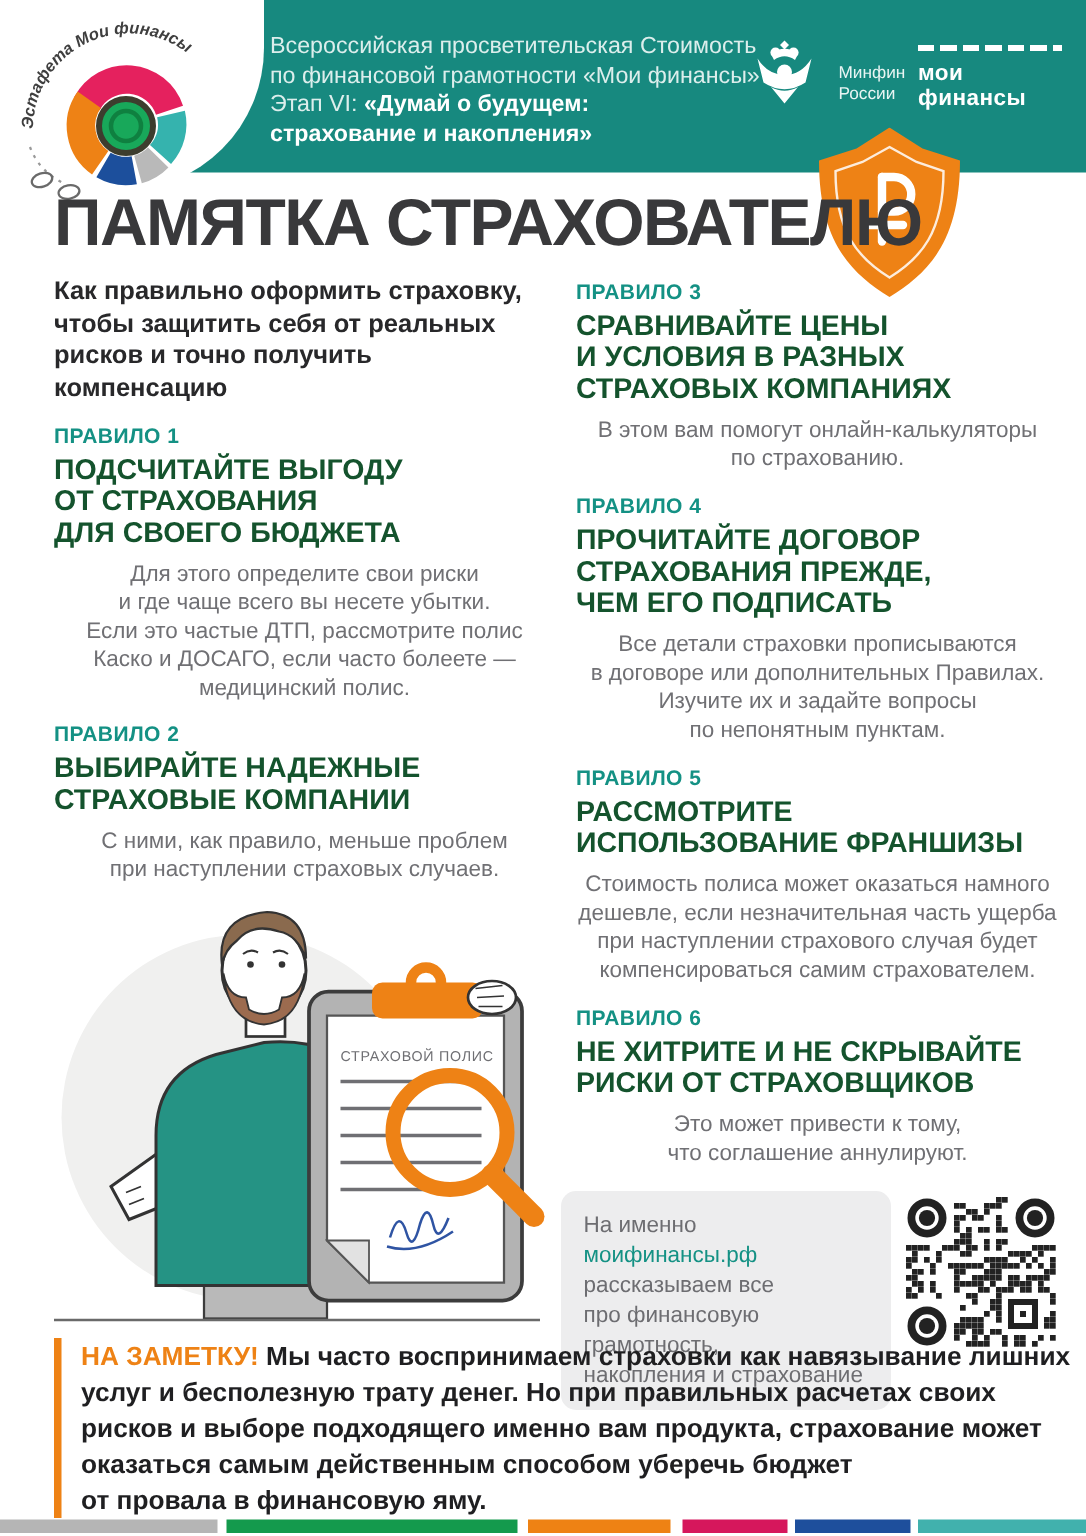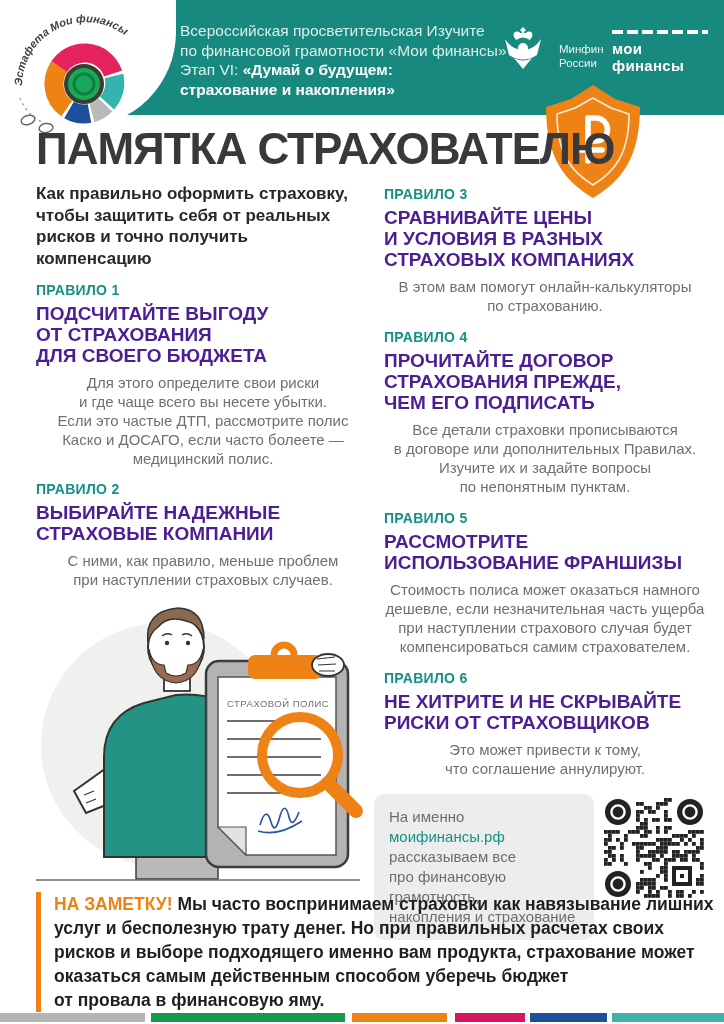--- a/index.html
+++ b/index.html
@@ -20,21 +20,21 @@
   .mf-name{color:#fff;font-weight:bold;font-size:15px;letter-spacing:.3px;}
   .shield{position:absolute;left:544px;top:85px;}
   
   .title{position:absolute;left:36px;top:124px;font-size:44px;font-weight:bold;color:#39393b;
          letter-spacing:-1px;white-space:nowrap;}
   .col-left{position:absolute;left:36px;top:183px;width:334px;}
   .col-right{position:absolute;left:384px;top:186px;width:322px;}
   .intro{font-size:17px;font-weight:bold;color:#28282a;line-height:21.5px;white-space:pre-line;}
   .rule{margin-top:13px;}
   .rule-label{font-size:14px;font-weight:bold;color:#149184;letter-spacing:.3px;margin-bottom:5px;}
-  .rule-heading{font-size:19px;font-weight:bold;color:#4c1d95;line-height:21px;margin-bottom:7px;
+  .rule-heading{font-size:19px;font-weight:bold;color:#14532d;line-height:21px;margin-bottom:7px;
                 white-space:pre-line;}
   .rule-body{font-size:15px;color:#707074;line-height:19px;white-space:pre-line;text-align:center;}
   .col-right .rule{margin-top:0;margin-bottom:14px;}
   
   .portal-row{display:flex;gap:8px;margin-left:-10px;margin-top:16px;align-items:stretch;}
   .portal-box{background:#ededee;border-radius:10px;padding:13px 10px 13px 15px;width:197px;
               font-size:15px;line-height:20px;color:#6d6d71;}
   .portal-box .pre{white-space:pre-line;}
   .portal-link{color:#149184;font-weight:normal;cursor:pointer;}
   .qr-wrap{width:104px;height:104px;flex:none;margin-top:2px;}
@@ -76,21 +76,21 @@
 
       <ellipse cx="22" cy="118" rx="7" ry="4.5" fill="#fff" stroke="#6a6a6a" stroke-width="1.5" transform="rotate(-18 22 118)"></ellipse>
       <ellipse cx="40" cy="126" rx="7" ry="4.5" fill="#fff" stroke="#6a6a6a" stroke-width="1.5" transform="rotate(-10 40 126)"></ellipse>
       <text font-size="11" font-style="italic" font-weight="bold" fill="#3f3f3f">
         <textPath href="#arcT">Эстафета Мои финансы</textPath>
       </text>
     </svg>
   </div>
 
   <div class="banner-text">
-    <div>Всероссийская просветительская Изучите</div>
+    <div>Всероссийская просветительская Стоимость</div>
     <div>по финансовой грамотности «Мои финансы»</div>
     <div><span>Этап VI: </span><b>«Думай о будущем:</b></div>
     <div><b>страхование и накопления»</b></div>
   </div>
 
   <div class="minfin">
     <svg width="40" height="44" viewBox="0 0 40 44">
       <g fill="#ffffff">
         <path d="M20,1 l3,3 -3,3 -3,-3 z"></path>
         <circle cx="14" cy="9" r="3.4"></circle>

